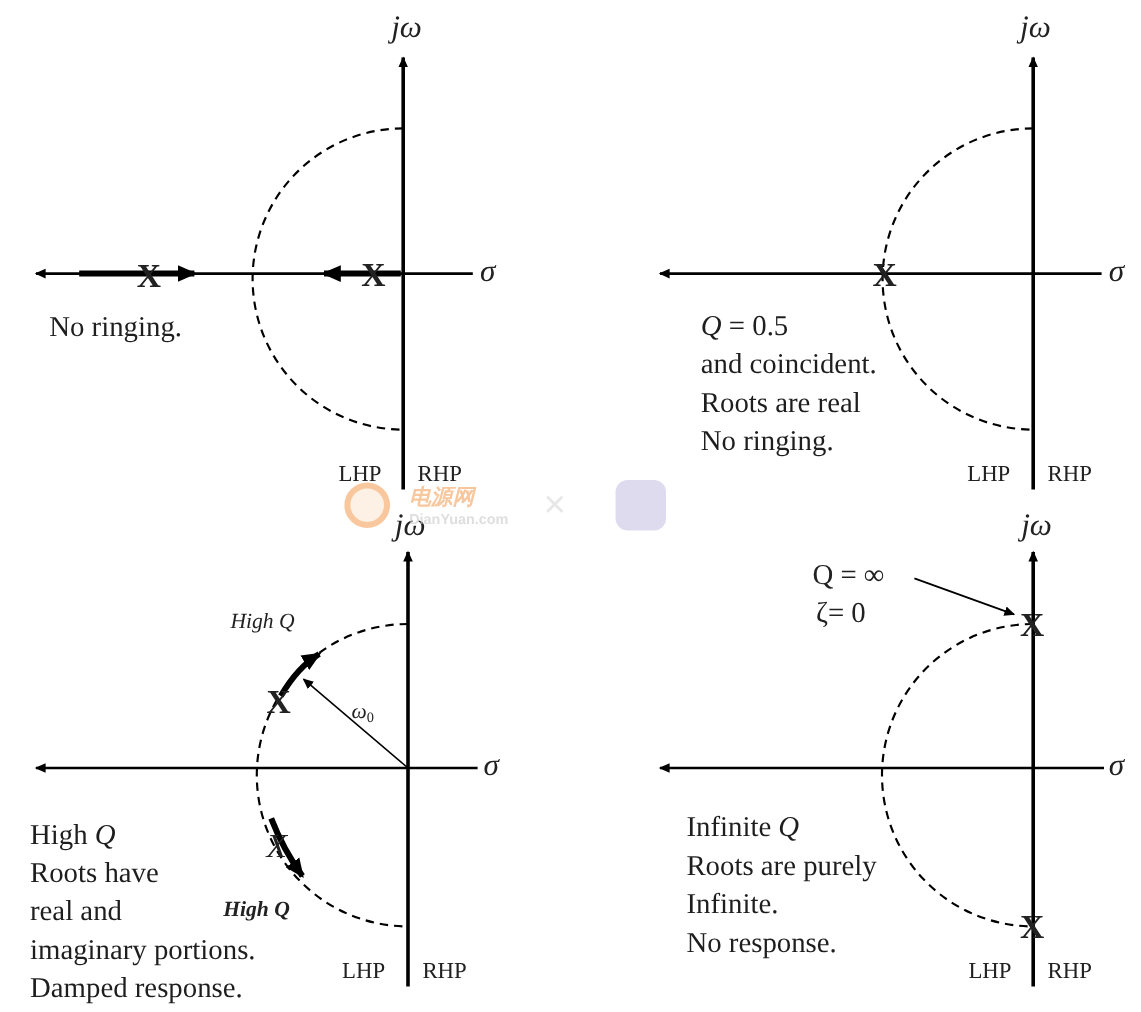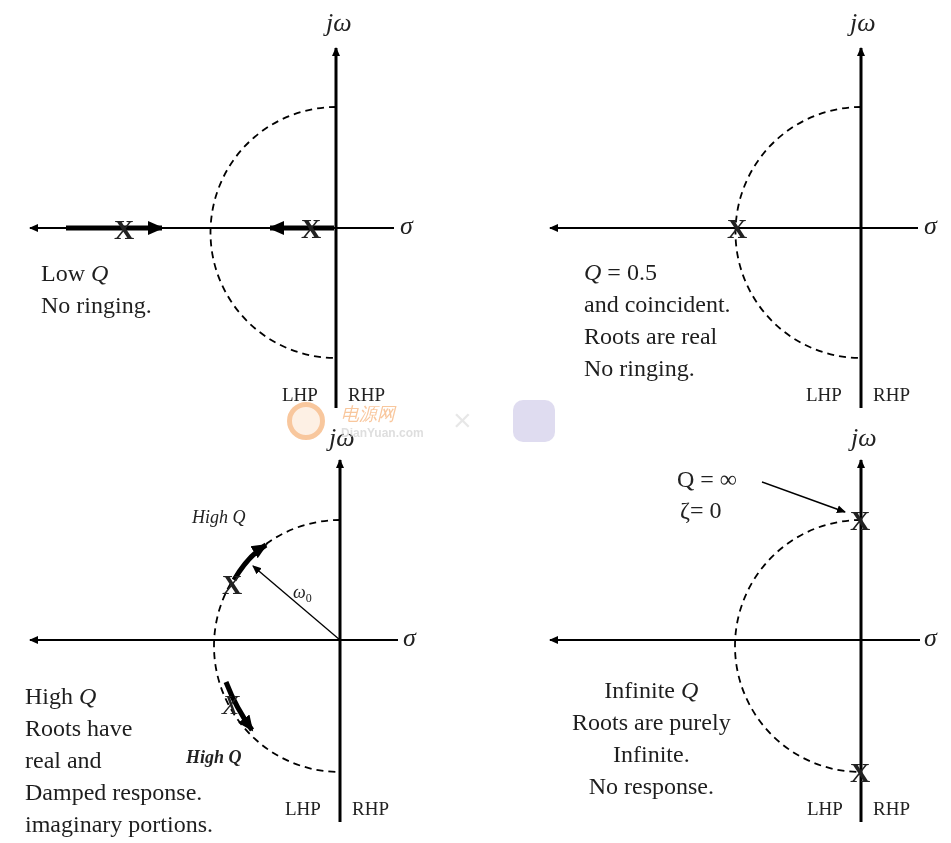--- a/index.html
+++ b/index.html
@@ -80,45 +80,44 @@
     <text class="lbl" x="851" y="446" font-size="26" font-style="italic">jω</text>
     <text class="lbl" x="924" y="646" font-size="26" font-style="italic">σ</text>
     <text class="lbl" x="807" y="815" font-size="19">LHP</text>
     <text class="lbl" x="873" y="815" font-size="19">RHP</text>
     <text class="lbl" x="677" y="487" font-size="24" fill="#333">Q = ∞</text>
     <text class="lbl" x="680" y="518" font-size="24" fill="#333">ζ= 0</text>
   </g>
 </svg>
 
 <div class="cap" style="left:41px; top:257px;">
-  <div><span>Low </span><i>Q</i></div>
   <div>No ringing.</div>
 </div>
 
 <div class="cap" style="left:584px; top:256px;">
   <div><i>Q</i><span> = 0.5</span></div>
   <div>and coincident.</div>
   <div>Roots are real</div>
   <div>No ringing.</div>
 </div>
 
 <div class="cap" style="left:25px; top:680px;">
   <div><span>High </span><i>Q</i></div>
   <div>Roots have</div>
   <div>real and</div>
+  <div>imaginary portions.</div>
   <div>Damped response.</div>
-  <div>imaginary portions.</div>
 </div>
 
-<div class="cap" style="left:572px; top:674px;text-align:center;">
+<div class="cap" style="left:572px; top:674px;">
   <div><span>Infinite </span><i>Q</i></div>
   <div>Roots are purely</div>
   <div>Infinite.</div>
   <div>No response.</div>
 </div>
 
 <div style="position:absolute; left:283px; top:398px; width:400px; height:50px; opacity:0.6;">
   <div style="position:absolute; left:4px; top:4px; width:38px; height:38px; border-radius:50%; border:5px solid #f5a25d; box-sizing:border-box; background:#fde7d3;"></div>
-  <div class="wm" style="left:58px; top:4px; font-size:18px; font-weight:normal; font-style:italic; color:#f5a25d;">电源网</div>
+  <div class="wm" style="left:58px; top:4px; font-size:18px; font-weight:bold; font-style:italic; color:#f5a25d;">电源网</div>
   <div class="wm" style="left:58px; top:28px; font-size:12px; font-weight:bold; color:#c9c9c9;">DianYuan.com</div>
   <div class="wm" style="left:170px; top:4px; font-size:32px; color:#d8d8d8;">×</div>
   <div style="position:absolute; left:230px; top:2px; width:42px; height:42px; border-radius:10px; background:#c9c4e6;"></div>
 </div>
 
 </body></html>

